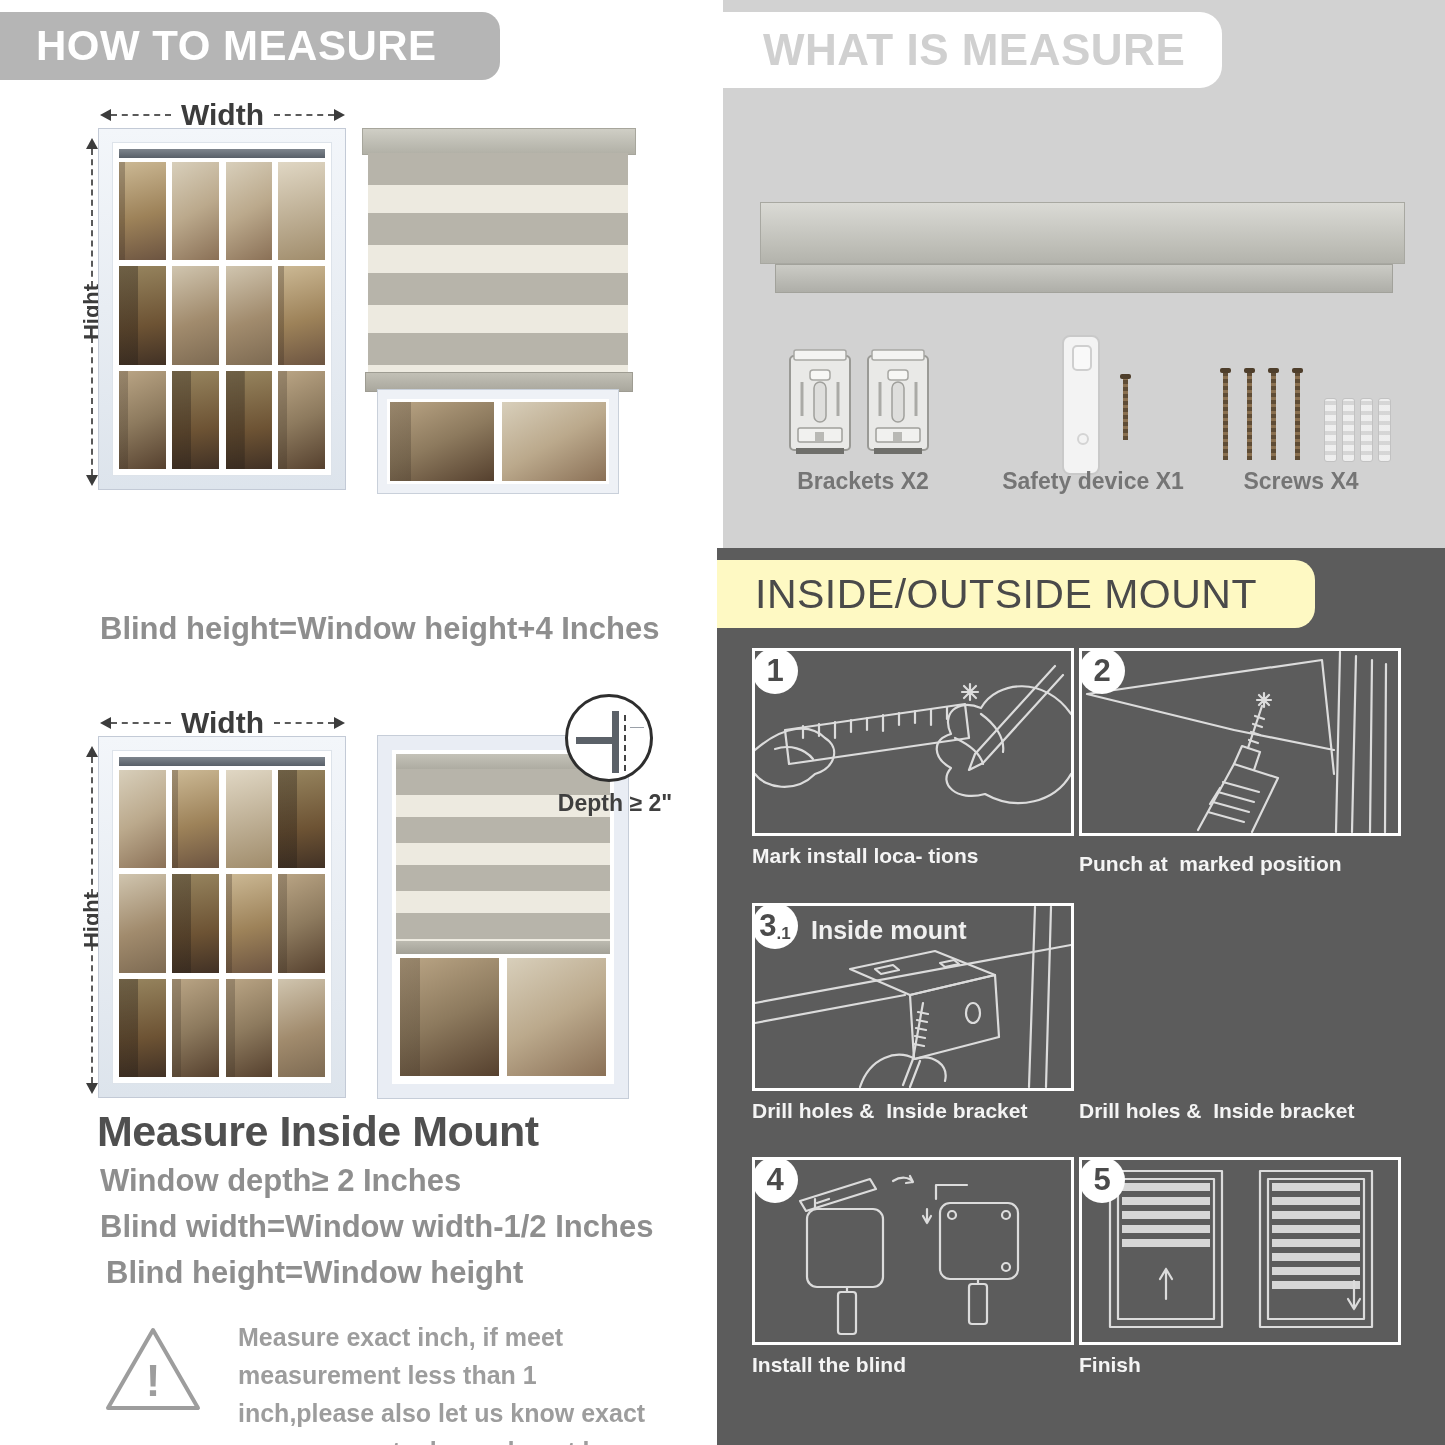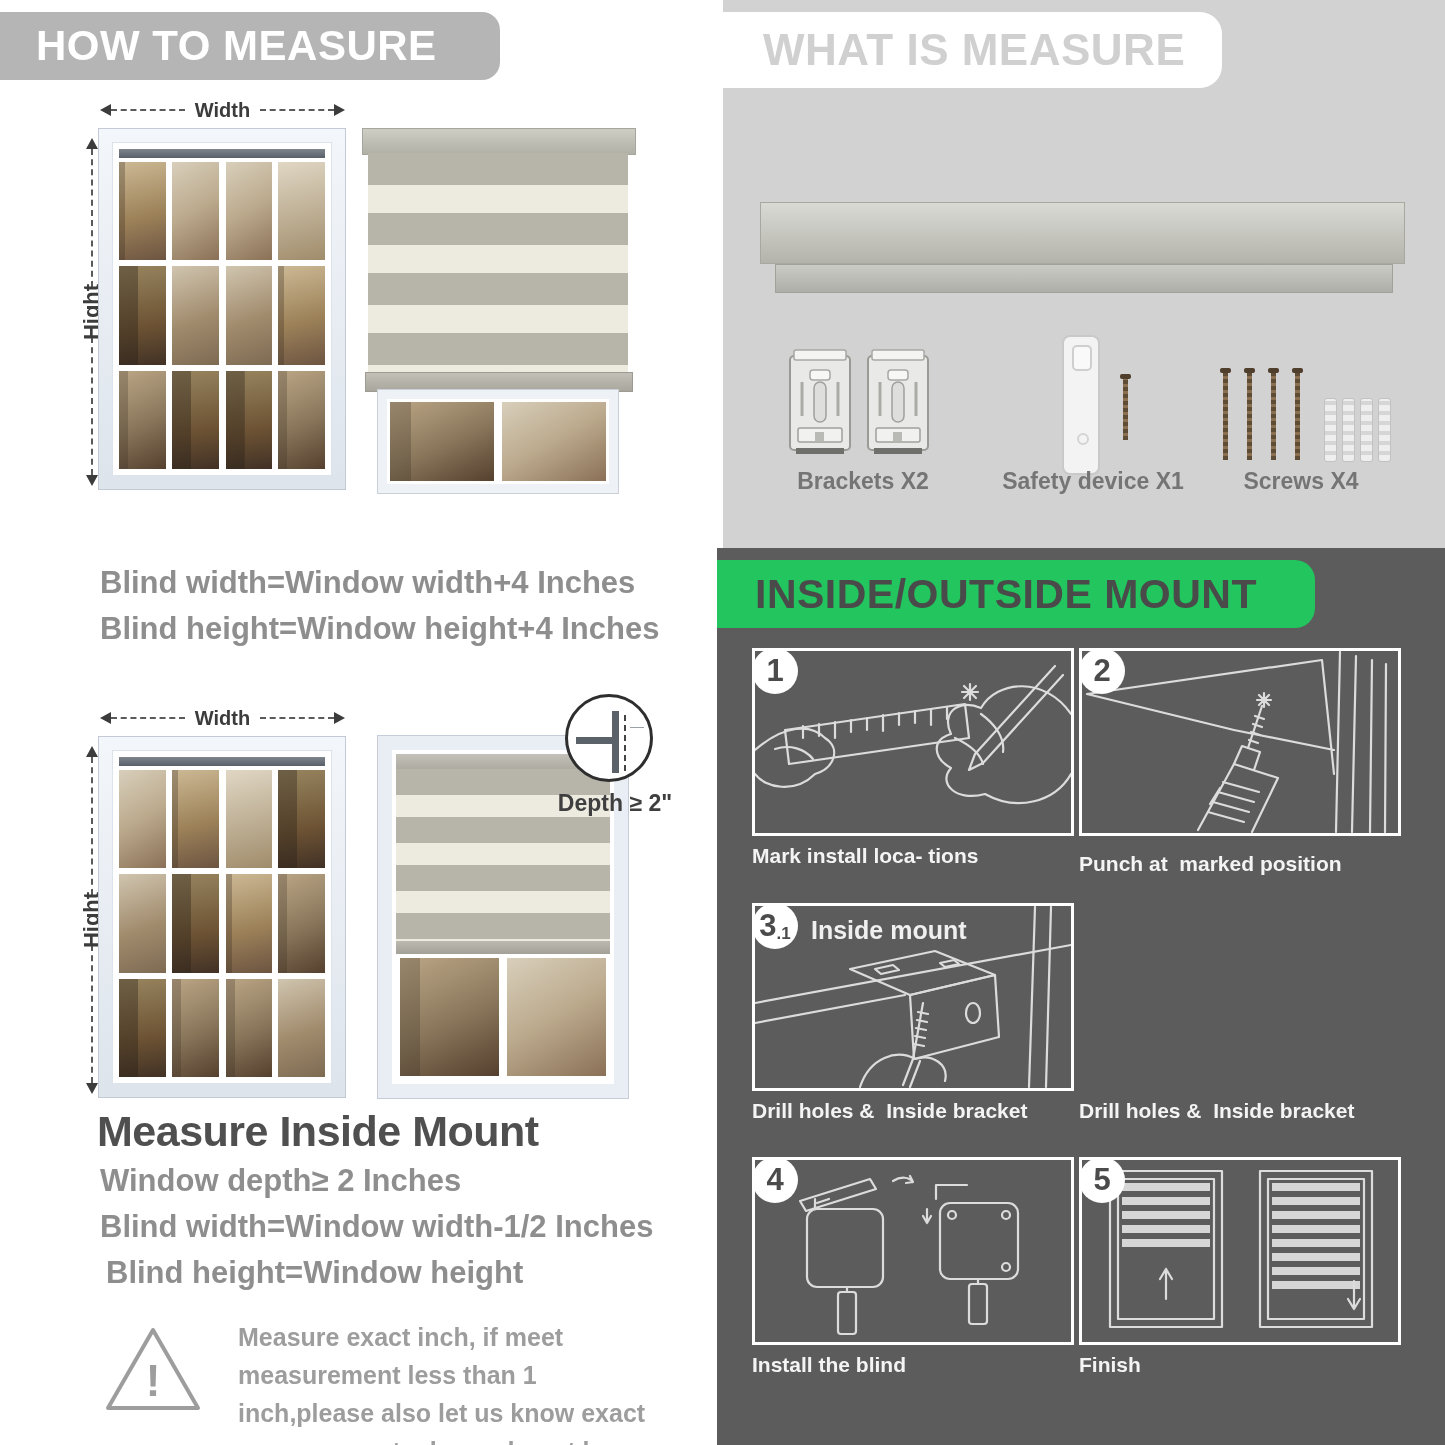--- a/index.html
+++ b/index.html
@@ -37,21 +37,21 @@
   .sash{flex:1;display:grid;grid-template-columns:1fr 1fr;grid-template-rows:1fr 1fr 1fr;gap:6px;}
   .pane{min-height:0;}
   .p-a{background:linear-gradient(90deg,rgba(55,42,32,.30) 0 12%,rgba(0,0,0,0) 12%),linear-gradient(165deg,#ccb995,#9d8259 55%,#6c5441);}
   .p-b{background:linear-gradient(150deg,#d8cfbb,#bba98c 50%,#8a7056);}
   .p-c{background:linear-gradient(90deg,rgba(35,28,22,.35) 40% ,rgba(0,0,0,0) 41%),linear-gradient(170deg,#97855f,#6d5334 60%,#413125);}
   .p-d{background:linear-gradient(160deg,#d0c5af,#a18b6d 55%,#7d6a52);}
   .p-e{background:linear-gradient(90deg,rgba(50,40,30,.25) 0 20%,rgba(0,0,0,0) 20%),linear-gradient(155deg,#bba686,#8d7a5e 50%,#55402e);}
   .p-f{background:linear-gradient(165deg,#e0d7c4,#a08c6b);}
 
   
-  .dim-h{display:flex;align-items:center;color:#3c3c3c;font-weight:bold;font-size:20px;}
+  .dim-h{display:flex;align-items:center;color:#3c3c3c;font-weight:bold;font-size:30px;}
   .dim-h .dash{flex:1;border-top:2px dashed #5a5a5a;height:0;}
   .dim-h .lbl{padding:0 10px;line-height:1;}
   .tri-l{width:0;height:0;border-top:6px solid transparent;border-bottom:6px solid transparent;border-right:11px solid #3c3c3c;}
   .tri-r{width:0;height:0;border-top:6px solid transparent;border-bottom:6px solid transparent;border-left:11px solid #3c3c3c;}
   .dim-v{display:flex;flex-direction:column;align-items:center;color:#3c3c3c;font-weight:bold;font-size:22px;}
   .dim-v .dash{flex:1;border-left:2px dashed #5a5a5a;width:0;}
   .dim-v .lbl{transform:rotate(-90deg);white-space:nowrap;padding:14px 0;line-height:1;}
   .tri-u{width:0;height:0;border-left:6px solid transparent;border-right:6px solid transparent;border-bottom:11px solid #3c3c3c;}
   .tri-d{width:0;height:0;border-left:6px solid transparent;border-right:6px solid transparent;border-top:11px solid #3c3c3c;}
 
@@ -108,22 +108,22 @@
     background:rgba(255,255,255,.72);box-sizing:border-box;}
   .safety .hole{position:absolute;left:8px;top:8px;width:16px;height:22px;border:2px solid #cfcfcf;border-radius:5px;background:rgba(255,255,255,.5);}
   .safety .pin{position:absolute;left:13px;top:96px;width:8px;height:8px;border:2px solid #d4d4d4;border-radius:50%;}
   .screwlet{width:5px;background:repeating-linear-gradient(0deg,#5f4c35 0 4px,#8a7050 4px 7px);}
   .screwlet::before{content:"";position:absolute;left:-3px;top:-4px;width:11px;height:5px;background:#4e3e2b;border-radius:2px;}
   .anchor{width:11px;background:repeating-linear-gradient(0deg,rgba(240,240,240,.95) 0 6px,rgba(214,214,214,.95) 6px 10px);border:1px solid #c2c2c2;border-radius:3px;}
 
   
   #mount-panel{left:717px;top:548px;width:728px;height:897px;background:#5c5c5c;}
   .mount-header{
-    left:0;top:12px;width:598px;height:68px;background:#22c55e;border-radius:0 20px 20px 0;
-    color:#4a4a4a;font-size:41px;font-weight:bold;letter-spacing:.5px;
+    left:0;top:12px;width:598px;height:68px;background:#fef9c3;border-radius:0 20px 20px 0;
+    color:#4a4a4a;font-size:41px;font-weight:normal;letter-spacing:.5px;
     line-height:68px;padding-left:38px;box-sizing:border-box;
   }
   .step-panel{
     width:322px;height:188px;border:3px solid #fff;box-sizing:border-box;
     background:#5c5c5c;
   }
   .step-badge{
     position:absolute;left:-3px;top:-3px;width:46px;height:46px;background:#fff;border-radius:50%;
     color:#4b4b4b;font-weight:bold;font-size:31px;text-align:center;line-height:46px;z-index:2;
   }
@@ -183,21 +183,20 @@
   </div>
 
   <div class="cassette abs" style="left:362px;top:128px;width:272px;height:25px;"></div>
   <div class="blind-body abs" style="left:368px;top:153px;width:260px;height:219px;"></div>
   <div class="bottom-rail abs" style="left:365px;top:372px;width:266px;height:18px;"></div>
   <div class="sliver abs" style="left:378px;top:390px;width:240px;height:103px;">
     <div class="pane p-e"></div>
     <div class="pane p-b"></div>
   </div>
 
-  <div class="formula abs" style="left:100px;top:560px;">Blind width=Window width+4 Inches</div>
   <div class="formula abs" style="left:100px;top:606px;">Blind height=Window height+4 Inches</div>
 
   <div class="dim-h abs" style="left:100px;top:708px;width:245px;">
     <span class="tri-l"></span>
     <span class="dash"></span>
     <span class="lbl">Width</span>
     <span class="dash"></span>
     <span class="tri-r"></span>
   </div>
   <div class="dim-v abs" style="left:64px;top:746px;height:348px;">

